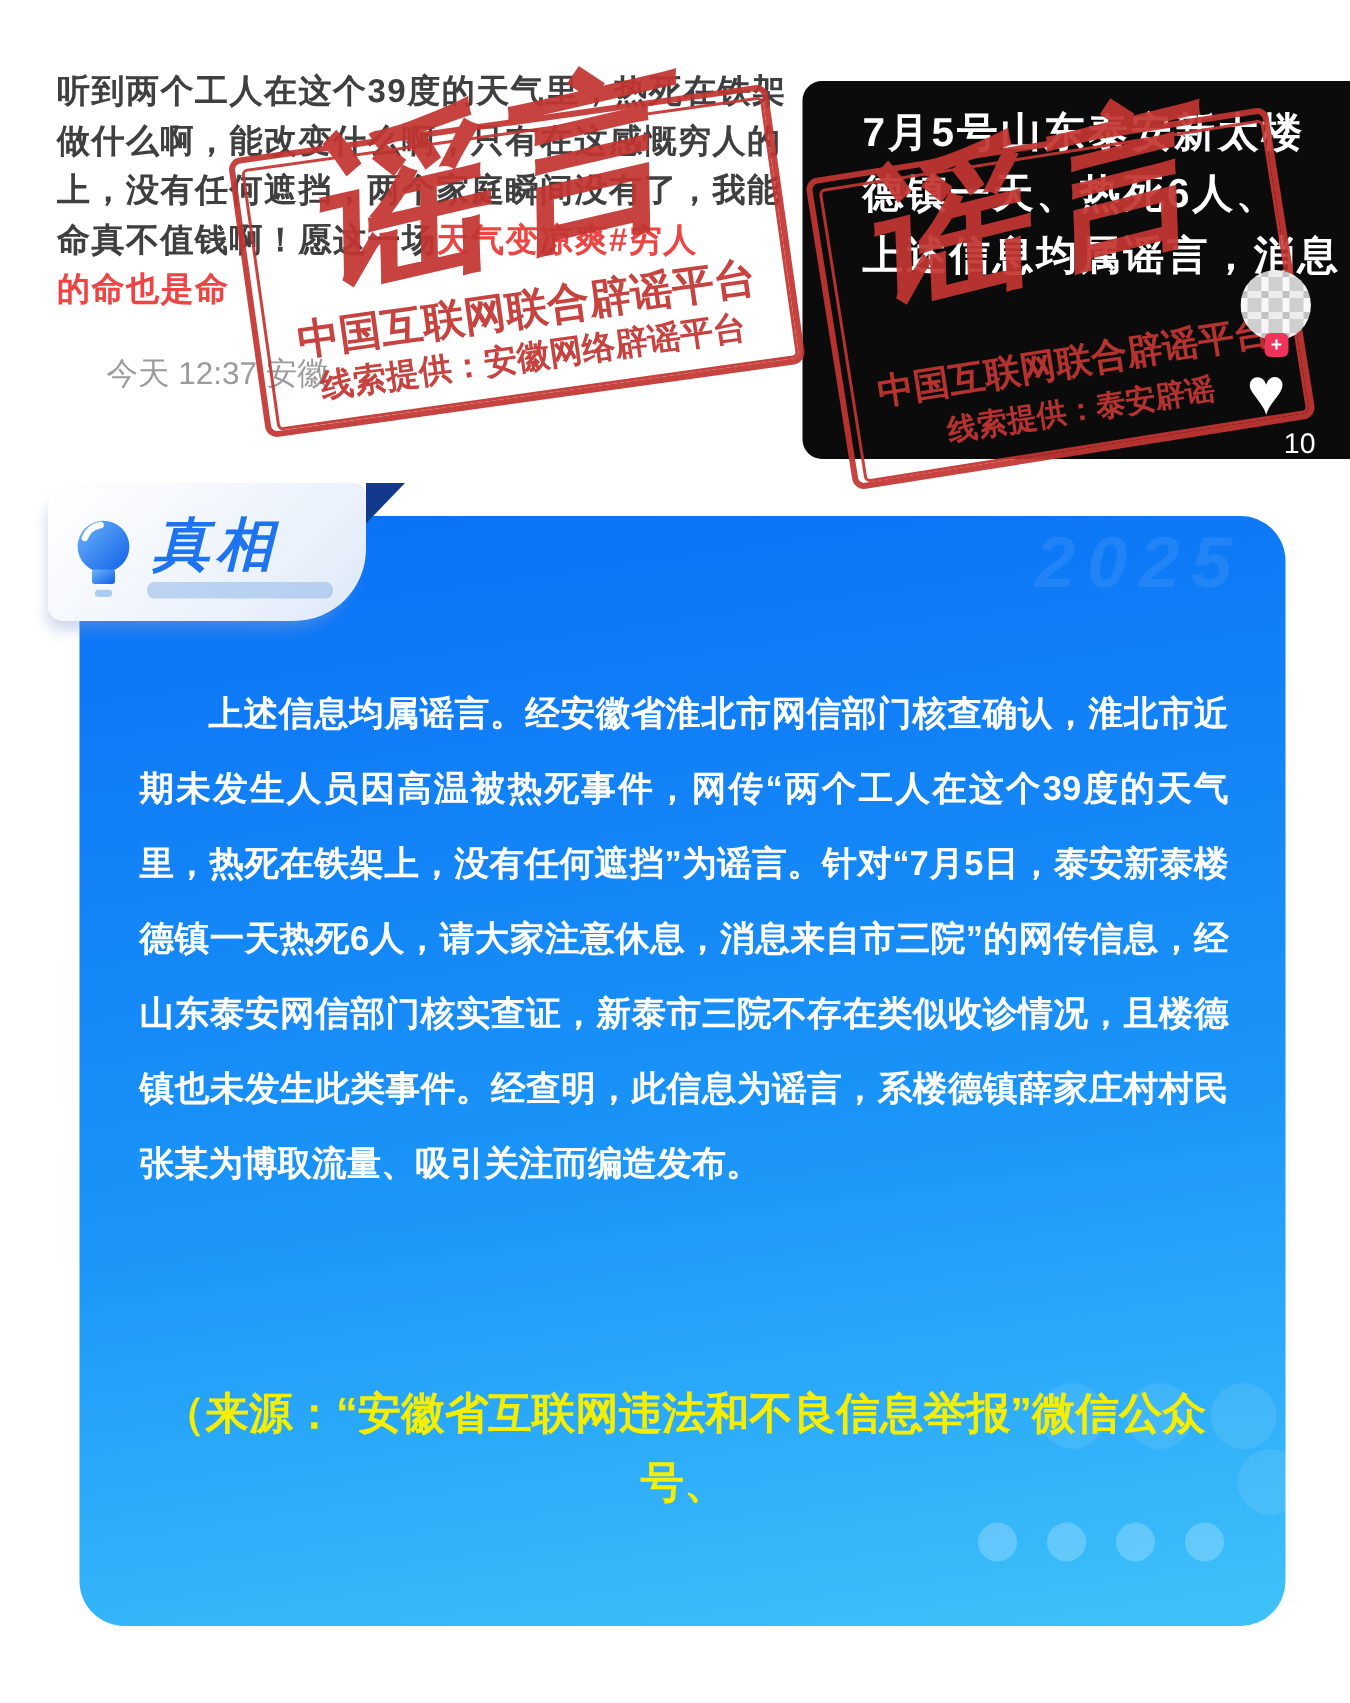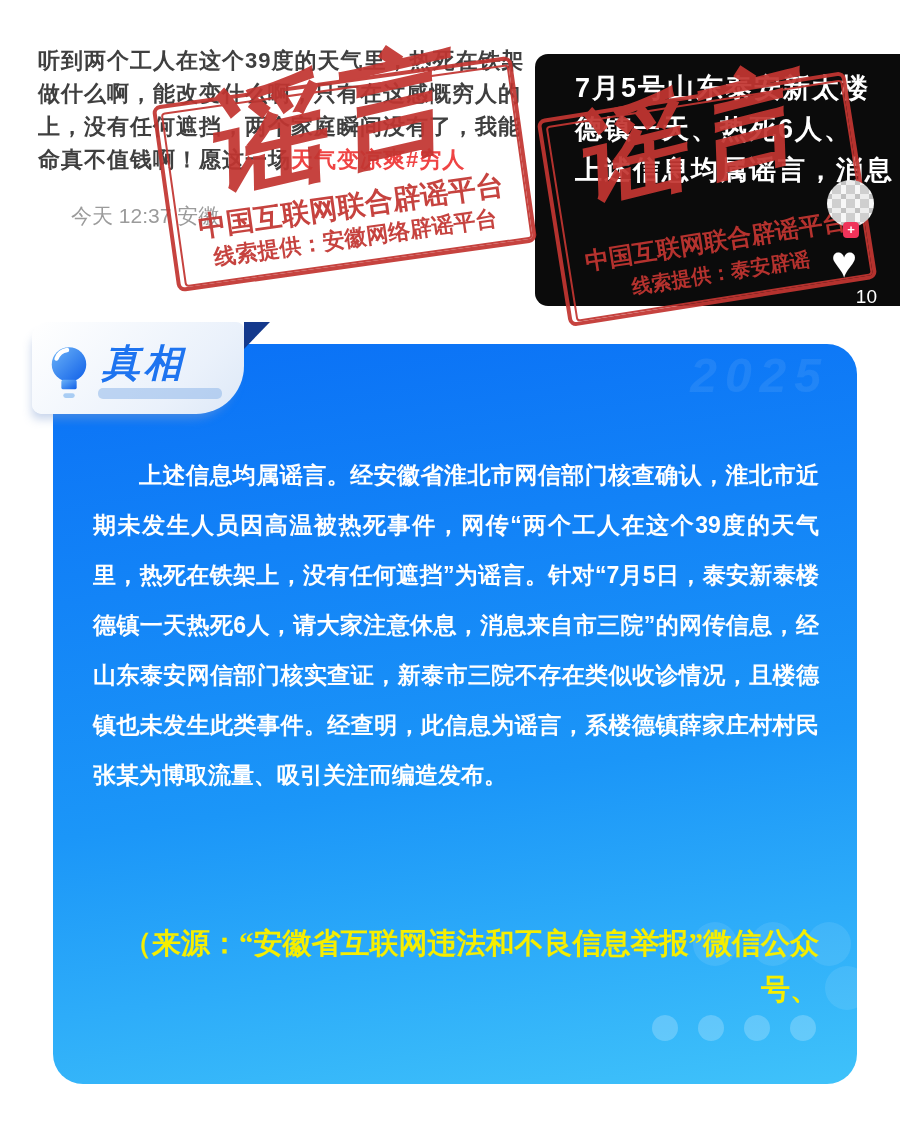--- a/index.html
+++ b/index.html
@@ -55,22 +55,22 @@
   }
   .watermark{
     position:absolute;right:28px;top:4px;font-size:48px;font-style:italic;font-weight:800;
     color:rgba(255,255,255,0.08);letter-spacing:8px;
   }
   .body-text{
     position:absolute;left:40px;top:106px;width:726px;color:#ffffff;
     font-size:23px;font-weight:700;line-height:50px;text-indent:2em;text-align:justify;
   }
   .source{
-    position:absolute;left:40px;top:576px;width:726px;text-align:right;
-    color:#f6ee00;font-size:29px;font-weight:900;line-height:46px;z-index:3;font-family:Liberation Serif, serif;
+    position:absolute;left:40px;top:576px;width:726px;text-align:center;
+    color:#f6ee00;font-size:29px;font-weight:900;line-height:46px;z-index:3;
   }
   .dot{position:absolute;border-radius:50%;z-index:2;}
   .dot.big{width:44px;height:44px;background:rgba(255,255,255,0.09);}
   .dot.small{width:26px;height:26px;background:rgba(255,255,255,0.22);}
 
   
   .tab{
     position:absolute;left:32px;top:322px;width:212px;height:92px;z-index:4;
     background:linear-gradient(135deg,#ffffff 0%,#eaf1fb 70%,#dde8f7 100%);
     border-radius:16px 8px 48px 10px;
@@ -100,20 +100,23 @@
       <span class="pl-dark">听到两个工人在这个39度的天气里，热死在铁架</span><span class="pl-link"></span>
     </div>
     <div class="pl-line">
       <span class="pl-dark">做什么啊，能改变什么啊，只有在这感慨穷人的</span><span class="pl-link"></span>
     </div>
     <div class="pl-line">
       <span class="pl-dark">上，没有任何遮挡，两个家庭瞬间没有了，我能</span><span class="pl-link"></span>
     </div>
     <div class="pl-line">
       <span class="pl-dark">命真不值钱啊！愿这一场</span><span class="pl-link">天气变凉爽#穷人</span>
+    </div>
+    <div class="pl-line">
+      <span class="pl-dark"></span><span class="pl-link">的命也是命</span>
     </div>
     <div class="pl-meta">今天 12:37 安徽</div>
   </div>
 
   <div class="stamp stamp-left">
     <div class="stamp-box">
       <div class="stamp-seal">谣言</div>
       <div class="stamp-org">中国互联网联合辟谣平台</div>
       <div class="stamp-src">线索提供：安徽网络辟谣平台</div>
     </div>

